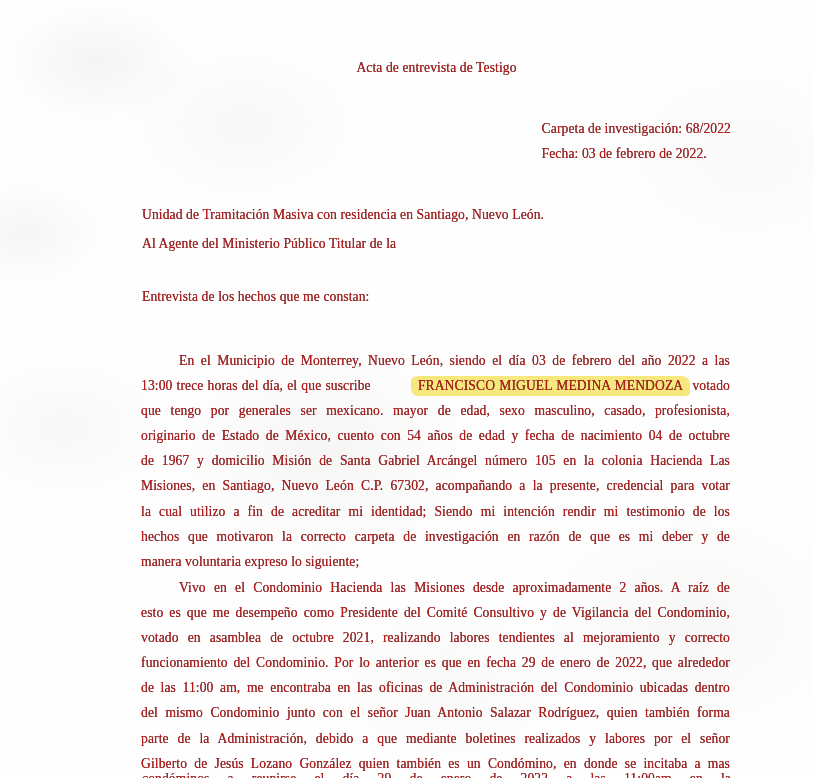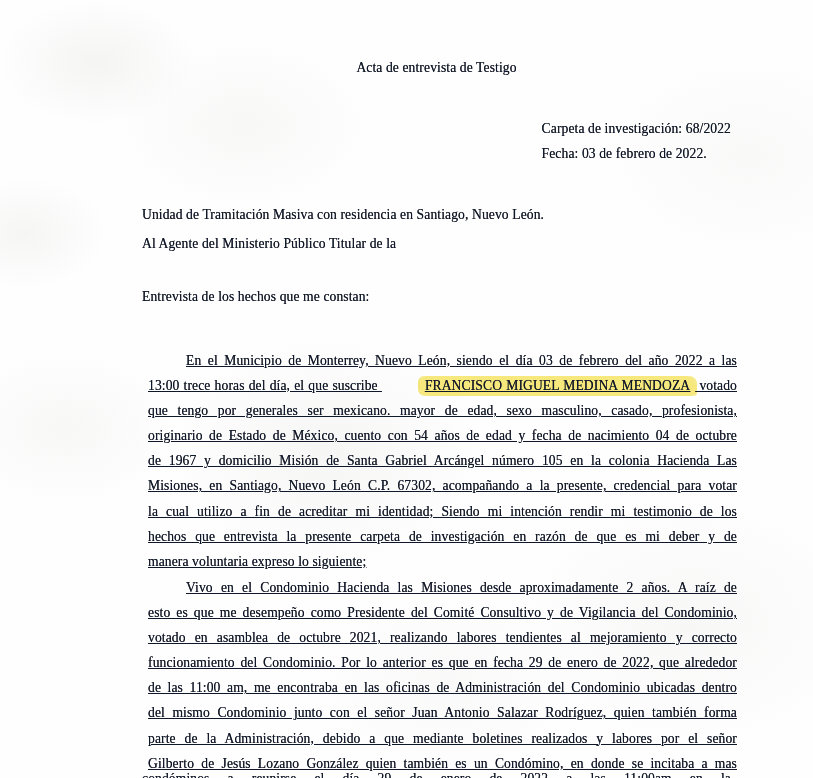--- a/index.html
+++ b/index.html
@@ -3,21 +3,21 @@
 <meta charset="utf-8">
 <style>
   html, body { margin: 0; padding: 0; background: #ffffff; }
   #page {
     position: relative;
     width: 813px;
     height: 778px;
     background: #fefefe;
     overflow: hidden;
     font-family: "Liberation Serif", "DejaVu Serif", serif;
-    color: #0f172a;
+    color: #b91c1c;
   }
   
   #texture {
     position: absolute;
     inset: 0;
     pointer-events: none;
     background:
       radial-gradient(140px 90px at 12% 8%,  rgba(185,185,180,0.14), transparent 70%),
       radial-gradient(180px 120px at 30% 16%, rgba(190,190,185,0.10), transparent 70%),
       radial-gradient(220px 160px at 40% 58%, rgba(185,185,180,0.12), transparent 72%),
@@ -44,23 +44,22 @@
   #addressee-block {
     left: 142px; top: 201px;
     line-height: 28.6px;
   }
   #section-heading {
     left: 142px; top: 287px;
     line-height: 20px;
     text-align: center;
   }
   .para {
-    left: 148px; width: 589px;
+    left: 141px; width: 589px;
     line-height: 25.1px;
-    text-decoration: underline;
   }
   #paragraph-1 { top: 348px; }
   #paragraph-2 { top: 575px; }
   #partial-line { top: 766px; left: 142px; width: 589px; line-height: 25.1px; }
   .line { text-align: justify; text-align-last: justify; }
   .line.indent { text-indent: 38px; }
   .line.last { text-align-last: left; }
   .hl {
     background: #f6e87c;
     padding: 2px 5px 3px 5px;
@@ -91,21 +90,21 @@
   <div id="section-heading" class="abs doc-text">Entrevista de los hechos que me constan:</div>
 
   <div id="paragraph-1" class="abs doc-text para">
       <div class="line indent"><span>En el Municipio de Monterrey, Nuevo León, siendo el día 03 de febrero del año 2022 a las</span></div>
       <div class="line"><span>13:00 trece horas del día, el que suscribe </span><span class="hl">FRANCISCO MIGUEL MEDINA MENDOZA</span><span> votado</span></div>
       <div class="line"><span>que tengo por generales ser mexicano. mayor de edad, sexo masculino, casado, profesionista,</span></div>
       <div class="line"><span>originario de Estado de México, cuento con 54 años de edad y fecha de nacimiento 04 de octubre</span></div>
       <div class="line"><span>de 1967 y domicilio Misión de Santa Gabriel Arcángel número 105 en la colonia Hacienda Las</span></div>
       <div class="line"><span>Misiones, en Santiago, Nuevo León C.P. 67302, acompañando a la presente, credencial para votar</span></div>
       <div class="line"><span>la cual utilizo a fin de acreditar mi identidad; Siendo mi intención rendir mi testimonio de los</span></div>
-      <div class="line"><span>hechos que entrevista la presente carpeta de investigación en razón de que es mi deber y de</span></div>
+      <div class="line"><span>hechos que motivaron la correcto carpeta de investigación en razón de que es mi deber y de</span></div>
       <div class="line last"><span>manera voluntaria expreso lo siguiente;</span></div>
     </div>
 
   <div id="paragraph-2" class="abs doc-text para">
       <div class="line indent"><span>Vivo en el Condominio Hacienda las Misiones desde aproximadamente 2 años. A raíz de</span></div>
       <div class="line"><span>esto es que me desempeño como Presidente del Comité Consultivo y de Vigilancia del Condominio,</span></div>
       <div class="line"><span>votado en asamblea de octubre 2021, realizando labores tendientes al mejoramiento y correcto</span></div>
       <div class="line"><span>funcionamiento del Condominio. Por lo anterior es que en fecha 29 de enero de 2022, que alrededor</span></div>
       <div class="line"><span>de las 11:00 am, me encontraba en las oficinas de Administración del Condominio ubicadas dentro</span></div>
       <div class="line"><span>del mismo Condominio junto con el señor Juan Antonio Salazar Rodríguez, quien también forma</span></div>

